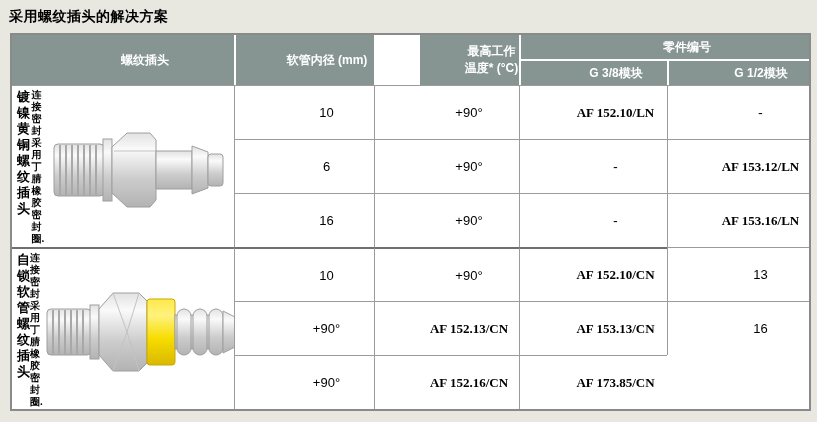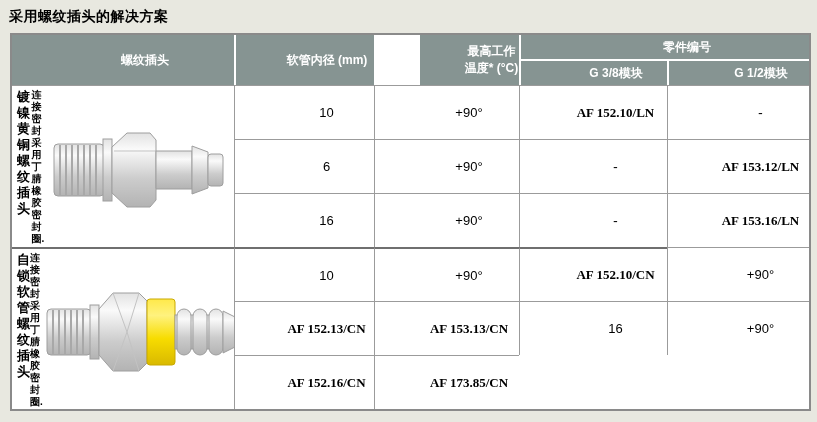--- a/index.html
+++ b/index.html
@@ -177,20 +177,21 @@
           <rect x="166" y="30" width="14" height="46" rx="7" fill="url(#met2)" stroke="#9e9e9e"></rect>
           <polygon points="180,32 192,38 192,68 180,74" fill="url(#met2)" stroke="#9e9e9e"></polygon>
         </svg>
       </div>
     </div>
 
     <div class="cell section-top">10</div>
     <div class="cell deg section-top">+90°</div>
     <div class="cell bold section-top">AF 152.10/CN</div>
 
+    <div class="cell">13</div>
     <div class="cell deg">+90°</div>
     <div class="cell bold">AF 152.13/CN</div>
     <div class="cell bold">AF 153.13/CN</div>
 
     <div class="cell">16</div>
     <div class="cell deg">+90°</div>
     <div class="cell bold">AF 152.16/CN</div>
     <div class="cell bold">AF 173.85/CN</div>
 
   </div>

